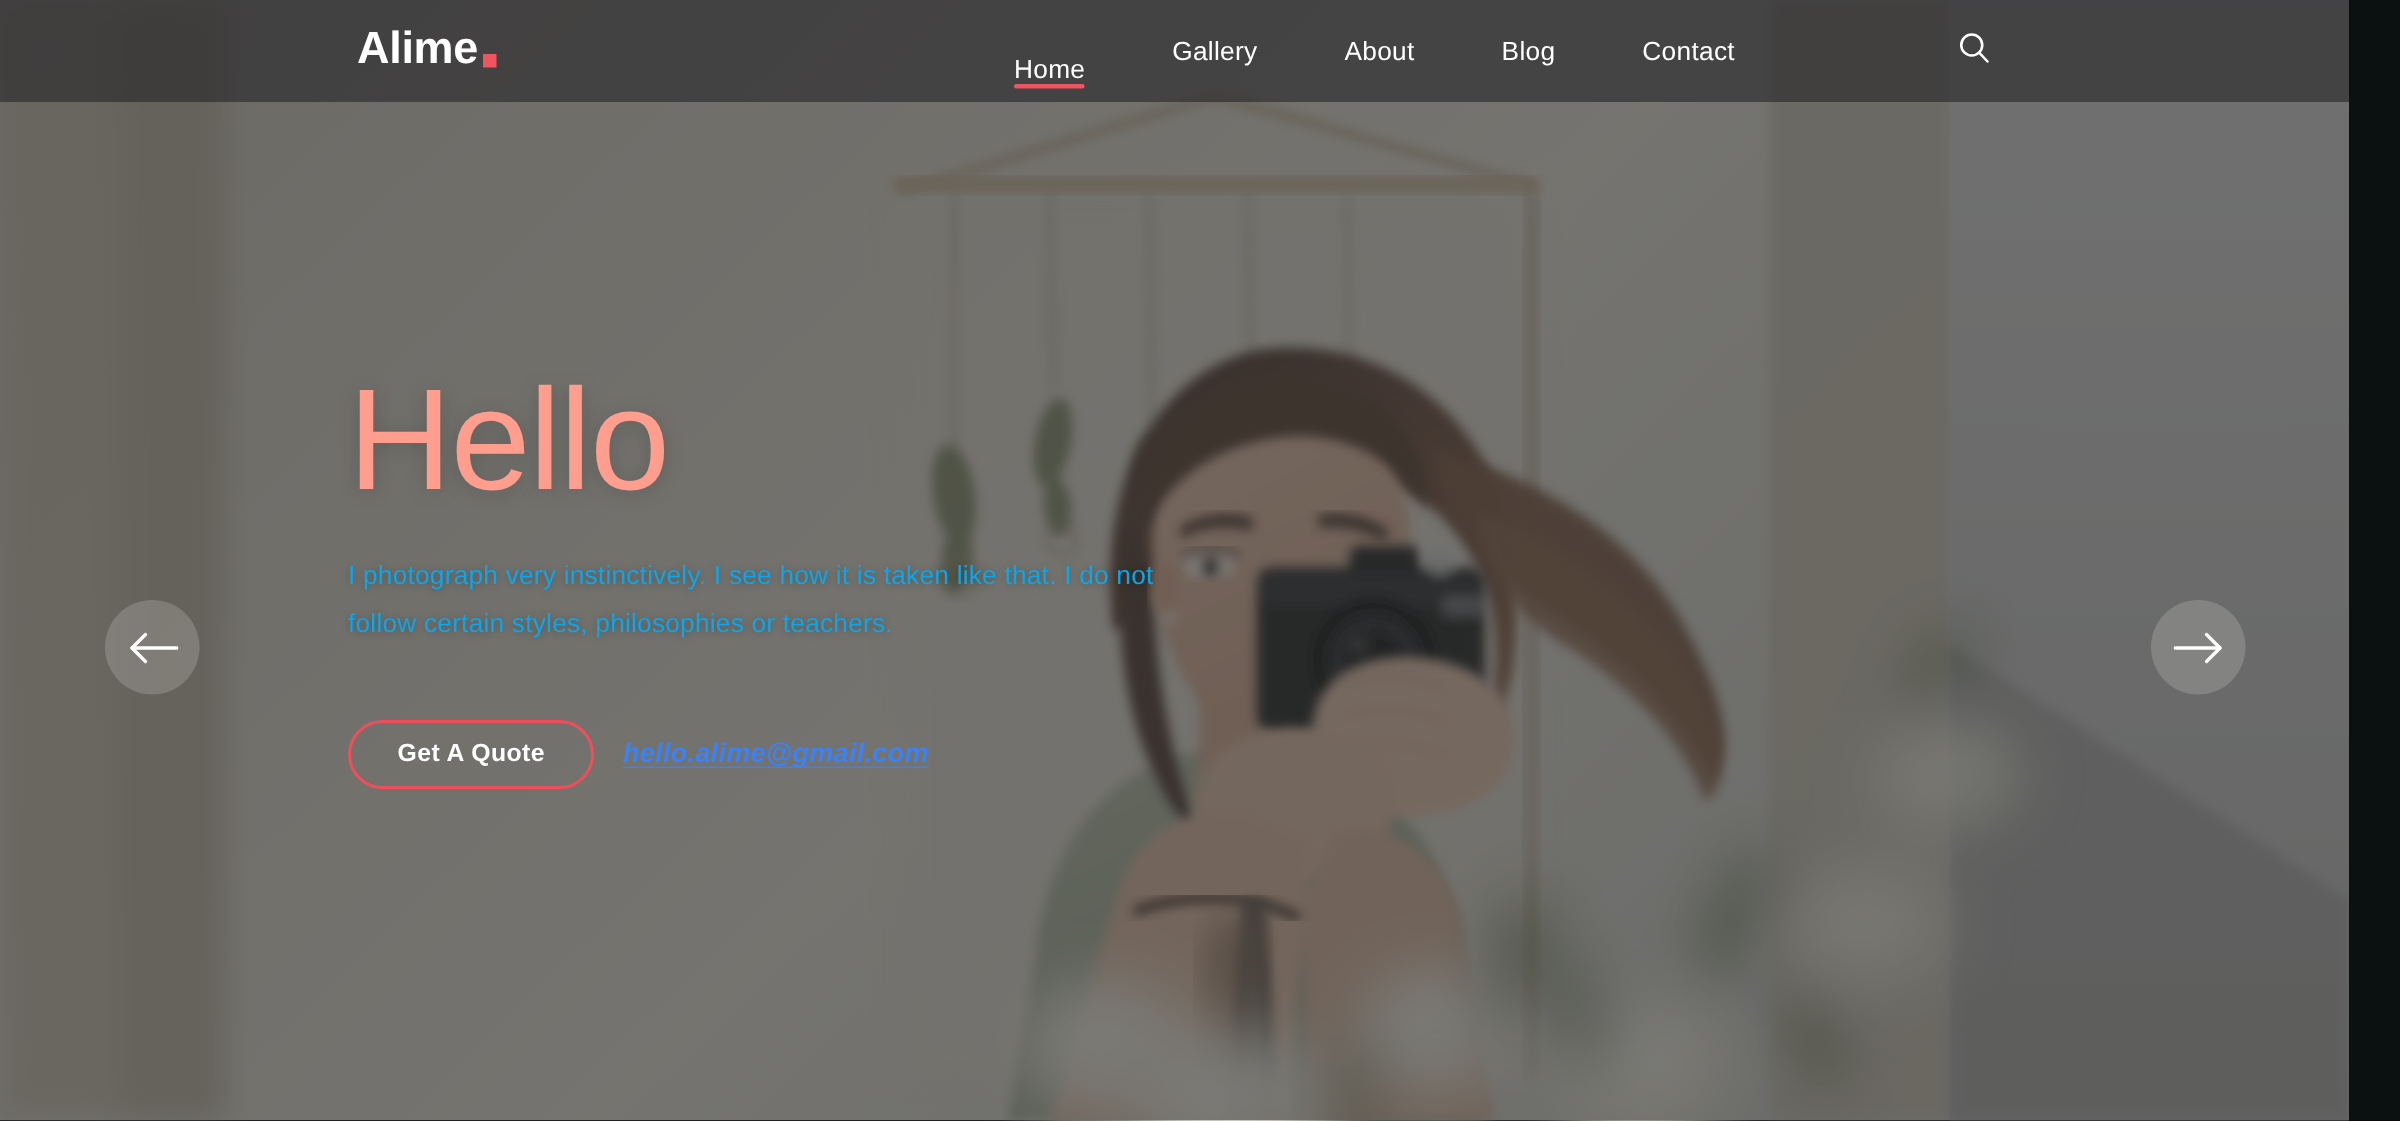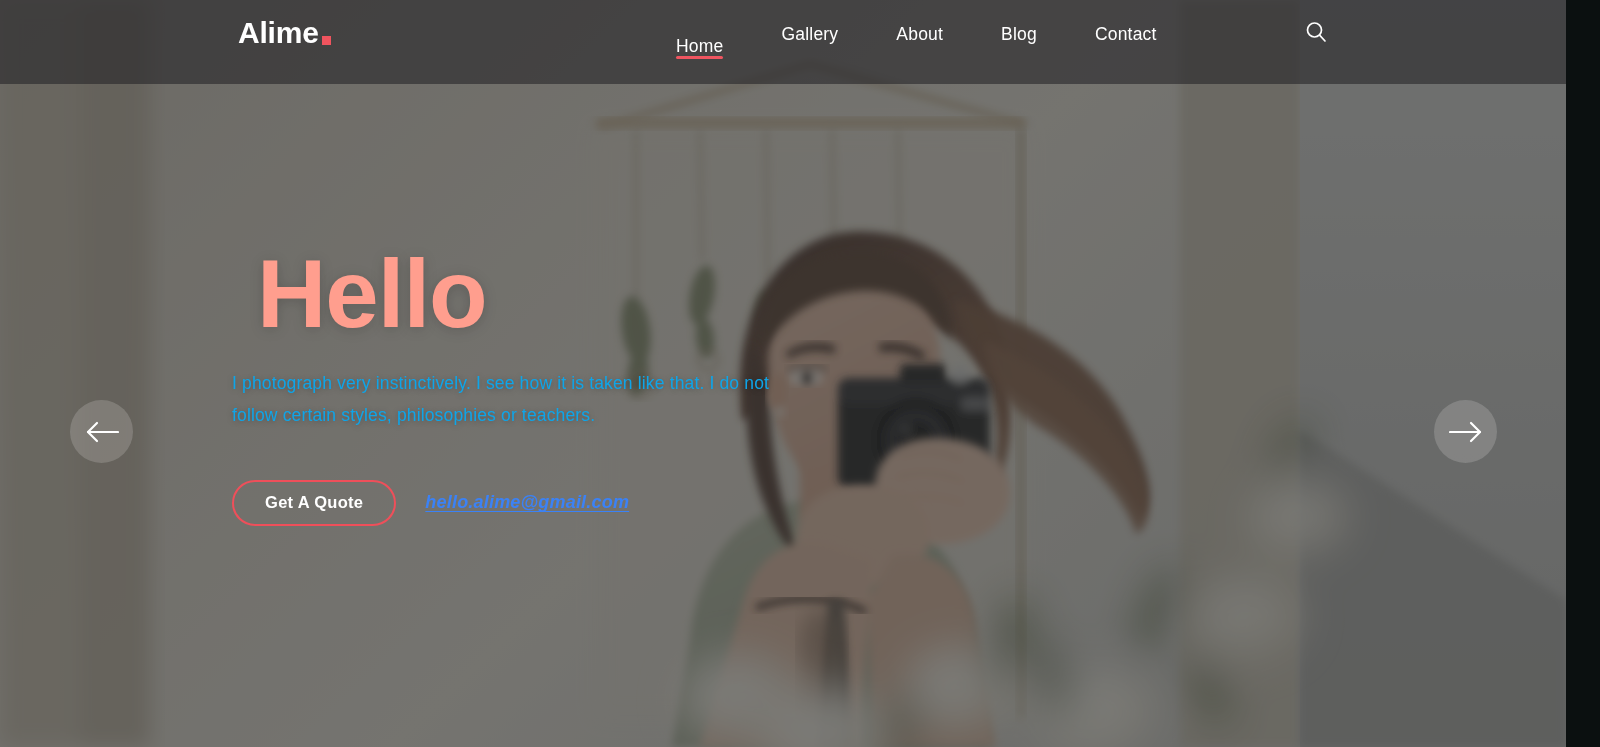--- a/index.html
+++ b/index.html
@@ -54,21 +54,21 @@
   .hero-scrim {
     position:absolute; inset:0;
     background:rgba(46,48,48,0.58);
     pointer-events:none;
   }
 
   
   .site-header {
     position:absolute;
     left:0; top:0;
-    width:1566px; height:84px;
+    width:1566px; height:68px;
     background:rgba(35,35,38,0.58);
     display:flex;
     align-items:center;
     z-index:40;
   }
 
   .brand {
     position:absolute;
     left:238px; top:18px;
     font-size:30px;
@@ -141,27 +141,26 @@
 
   
   .hero-content {
     position:absolute;
     left:232px; top:246px;
     width:700px;
     z-index:20;
   }
   .hero-line1 {
     font-size:96px;
-    font-weight:700;
+    font-weight:400;
     line-height:1.0;
     color:#ff9e8e;
     letter-spacing:-1px;
     margin-bottom:7px;
     text-shadow:0 2px 14px rgba(0,0,0,0.18);
-    margin-left:25px;
   }
   .hero-line2 {
     font-size:96px;
     font-weight:700;
     line-height:1.0;
     color:#fbd6a2;
     letter-spacing:-1px;
     text-shadow:0 2px 14px rgba(0,0,0,0.18);
   }
   .hero-desc {
@@ -172,21 +171,21 @@
     color:#0ea5e9;
     font-weight:400;
     letter-spacing:0.15px;
     text-shadow:0 1px 6px rgba(0,0,0,0.3);
   }
 
   .hero-actions {
     margin-top:48px;
     display:flex;
     align-items:center;
-    gap:29px;
+    gap:19px;
   }
   .quote-btn {
     display:inline-flex;
     align-items:center;
     justify-content:center;
     height:46px;
     padding:0 31px;
     border:2px solid #ef4f5a;
     border-radius:26px;
     color:#ffffff;

